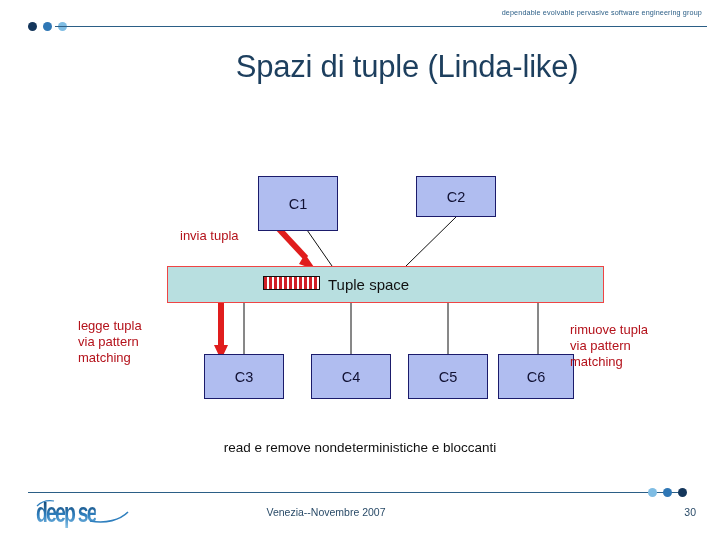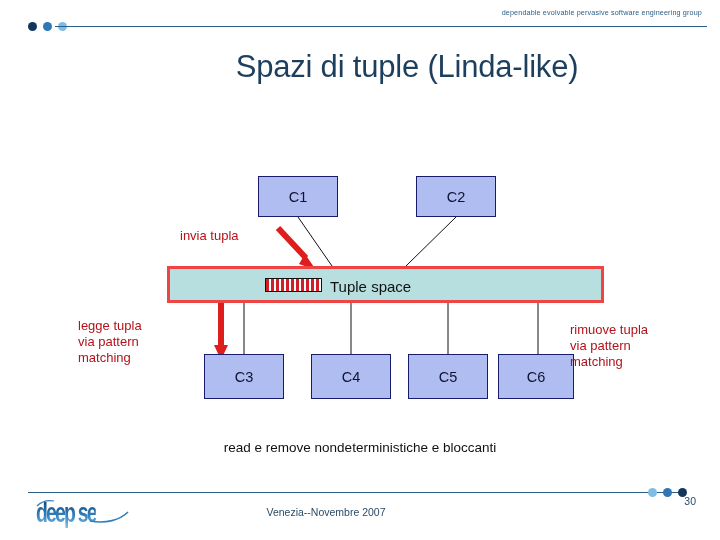--- a/index.html
+++ b/index.html
@@ -81,35 +81,35 @@
     border: 1px solid #1b1b6b;
     box-sizing: border-box;
     display: flex;
     align-items: center;
     justify-content: center;
     font-size: 14.5px;
     color: #111133;
     font-family: "Liberation Sans", sans-serif;
   }
 
-  #node-c1 { left: 258px; top: 176px; width: 80px; height: 41px; }
+  #node-c1 { left: 258px; top: 176px; width: 80px; height: 55px; }
   #node-c2 { left: 416px; top: 176px; width: 80px; height: 41px; }
   #node-c3 { left: 204px; top: 354px; width: 80px; height: 45px; }
   #node-c4 { left: 311px; top: 354px; width: 80px; height: 45px; }
   #node-c5 { left: 408px; top: 354px; width: 80px; height: 45px; }
   #node-c6 { left: 498px; top: 354px; width: 76px; height: 45px; }
 
   #tuple-space-bar {
     position: absolute;
     left: 167px;
     top: 266px;
     width: 437px;
     height: 37px;
     background: #b8dfe0;
-    border: 3px solid #ef4444;
+    border: 1px solid #ef4444;
     box-sizing: border-box;
   }
   #tuple-space-label {
     position: absolute;
     left: 160px;
     top: 9px;
     font-size: 15px;
     color: #111111;
     font-family: "Liberation Sans", sans-serif;
     white-space: nowrap;
@@ -202,21 +202,21 @@
     top: 506px;
     width: 652px;
     text-align: center;
     font-size: 10.5px;
     color: #2a4b68;
     font-family: "Liberation Sans", sans-serif;
   }
   #footer-pagenum {
     position: absolute;
     right: 24px;
-    top: 495px;
+    top: 506px;
     font-size: 10.5px;
     color: #2a4b68;
     font-family: "Liberation Sans", sans-serif;
   }
 </style>
 </head>
 <body>
 
 <div id="top-banner">
   <div id="banner-tagline">dependable evolvable pervasive software engineering group</div>

